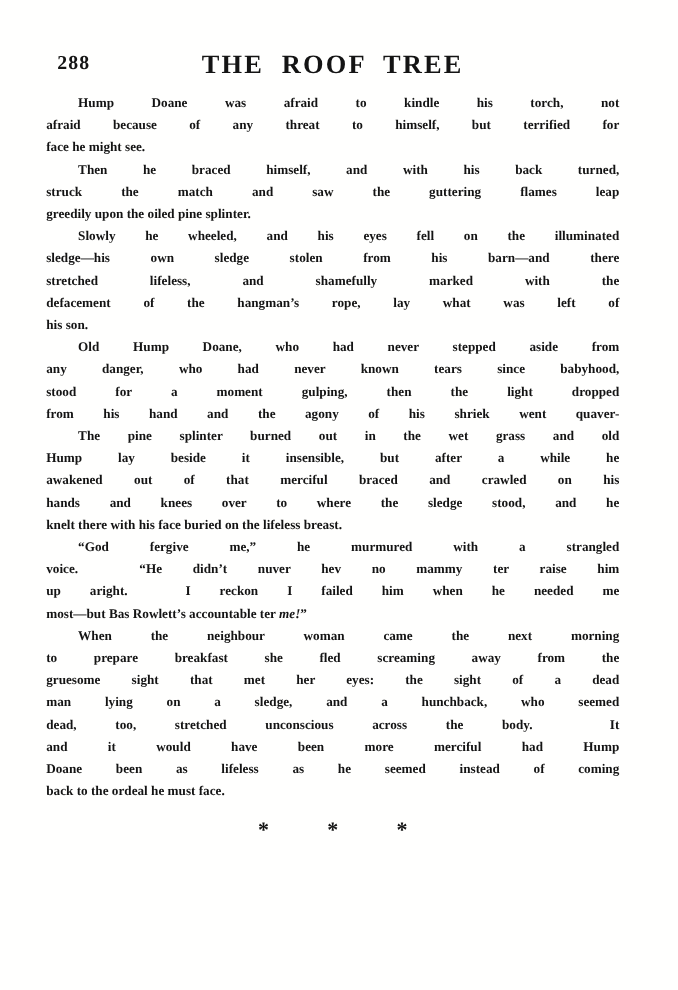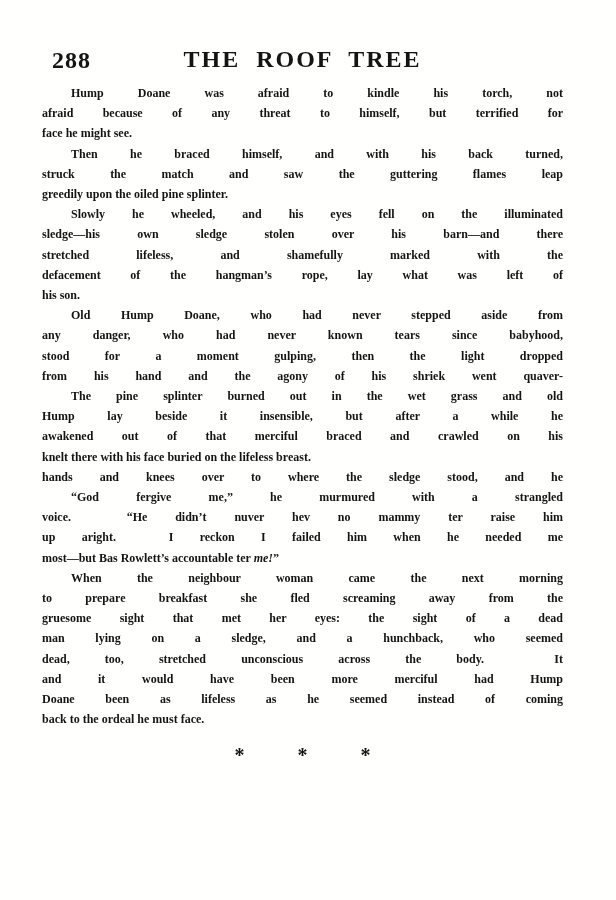--- a/index.html
+++ b/index.html
@@ -21,21 +21,21 @@
     position: absolute;
     left: 42px;
     right: 53px;
     top: 46px;
     height: 26px;
   }
   .page-number {
     position: absolute;
     left: 10px;
     top: 1px;
-    font-size: 24px;
+    font-size: 18px;
     letter-spacing: 1px;
   }
   .running-title {
     text-align: center;
     font-size: 24px;
     letter-spacing: 2px;
     word-spacing: 8px;
   }
   .body-text {
     position: absolute;
@@ -71,33 +71,33 @@
     <div class="running-title">THE ROOF TREE</div>
   </div>
   <div class="body-text">
       <div class="line first">Hump Doane was afraid to kindle his torch, not</div>
       <div class="line">afraid because of any threat to himself, but terrified for</div>
       <div class="line last">face he might see.</div>
       <div class="line first">Then he braced himself, and with his back turned,</div>
       <div class="line">struck the match and saw the guttering flames leap</div>
       <div class="line last">greedily upon the oiled pine splinter.</div>
       <div class="line first">Slowly he wheeled, and his eyes fell on the illuminated</div>
-      <div class="line">sledge—his own sledge stolen over his barn—and there</div>
+      <div class="line">sledge—his own sledge stolen from his barn—and there</div>
       <div class="line">stretched lifeless, and shamefully marked with the</div>
       <div class="line">defacement of the hangman’s rope, lay what was left of</div>
       <div class="line last">his son.</div>
       <div class="line first">Old Hump Doane, who had never stepped aside from</div>
       <div class="line">any danger, who had never known tears since babyhood,</div>
       <div class="line">stood for a moment gulping, then the light dropped</div>
       <div class="line">from his hand and the agony of his shriek went quaver-</div>
       <div class="line first">The pine splinter burned out in the wet grass and old</div>
       <div class="line">Hump lay beside it insensible, but after a while he</div>
       <div class="line">awakened out of that merciful braced and crawled on his</div>
+      <div class="line">hands and knees over to where the sledge stood, and he</div>
       <div class="line last">knelt there with his face buried on the lifeless breast.</div>
-      <div class="line">hands and knees over to where the sledge stood, and he</div>
       <div class="line first">“God fergive me,” he murmured with a strangled</div>
       <div class="line">voice.&nbsp; “He didn’t nuver hev no mammy ter raise him</div>
       <div class="line">up aright.&nbsp; I reckon I failed him when he needed me</div>
       <div class="line last"><span>most—but Bas Rowlett’s accountable ter </span><em>me!</em><span>”</span></div>
       <div class="line first">When the neighbour woman came the next morning</div>
       <div class="line">to prepare breakfast she fled screaming away from the</div>
       <div class="line">gruesome sight that met her eyes: the sight of a dead</div>
       <div class="line">man lying on a sledge, and a hunchback, who seemed</div>
       <div class="line">dead, too, stretched unconscious across the body.&nbsp; It</div>
       <div class="line">and it would have been more merciful had Hump</div>

